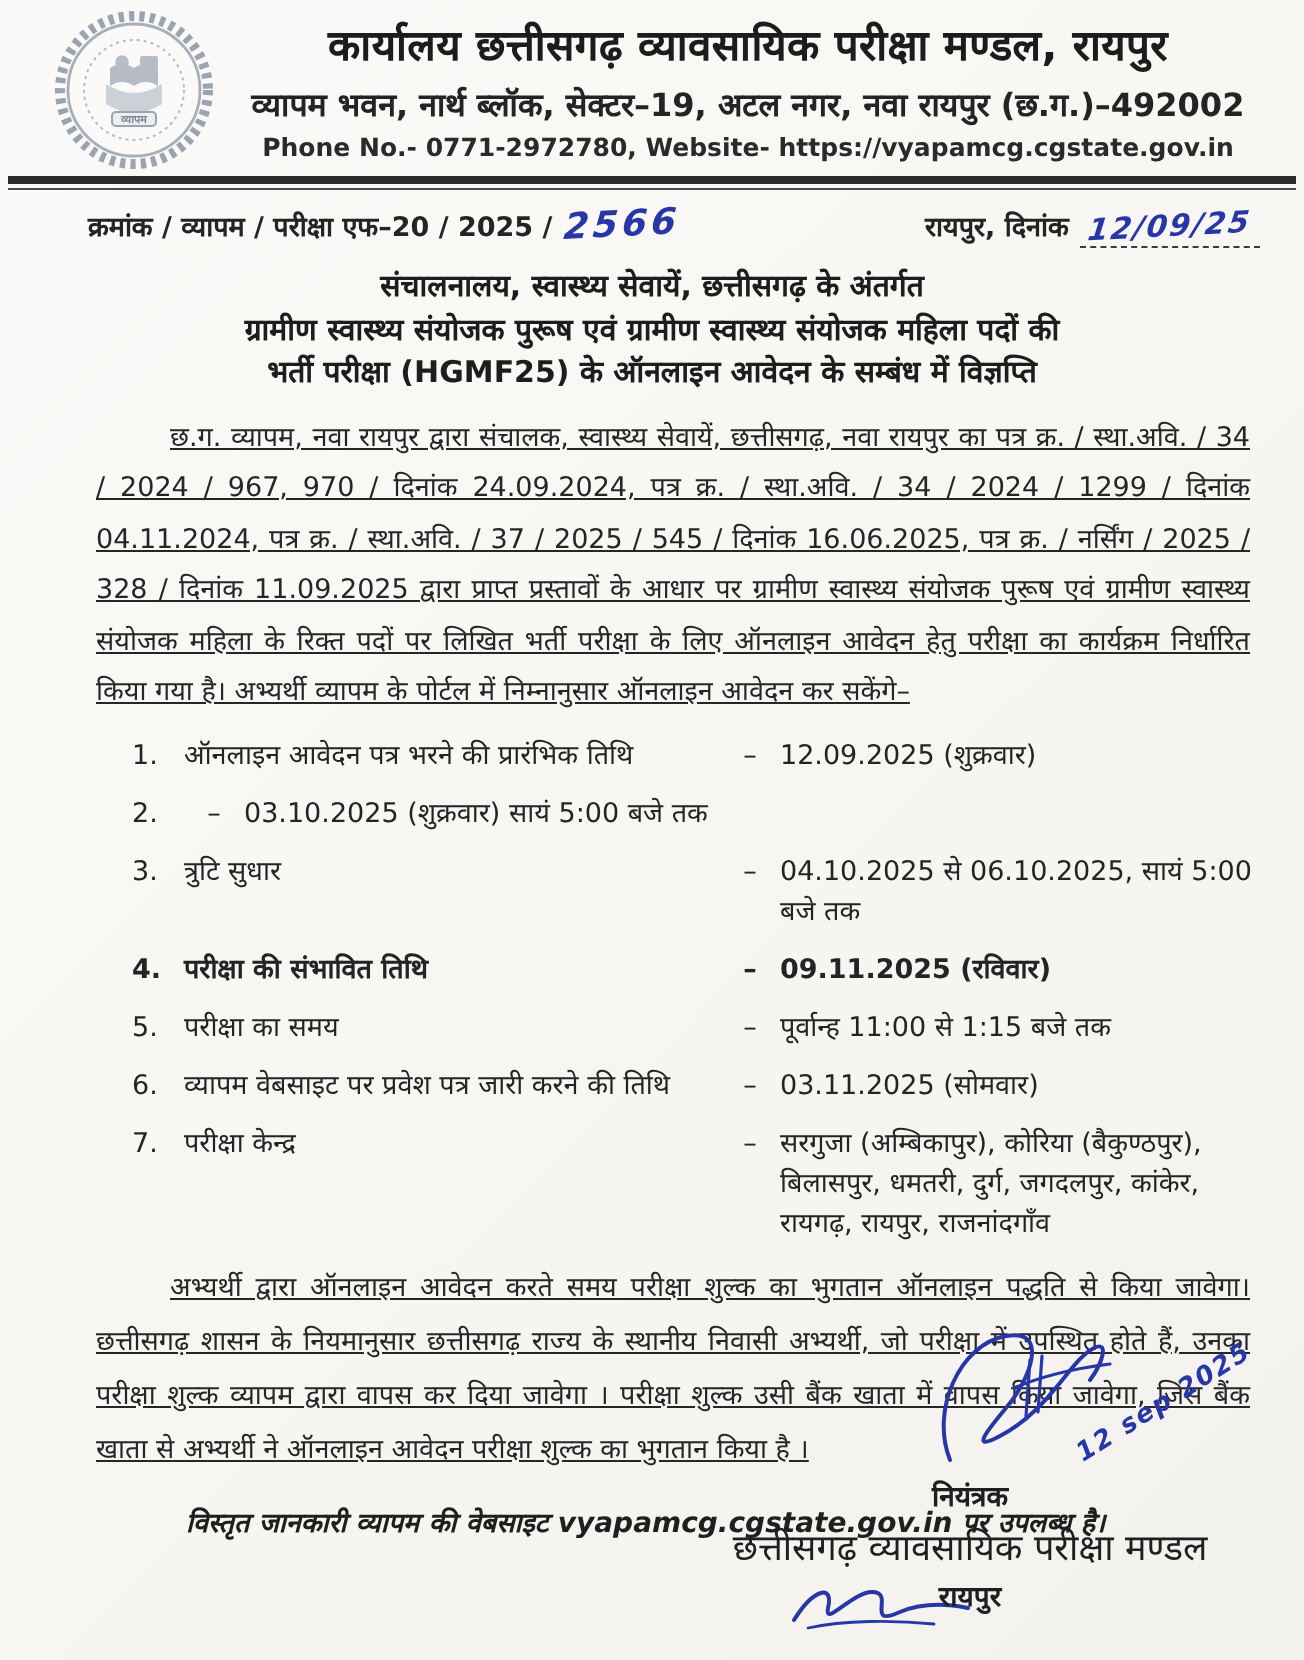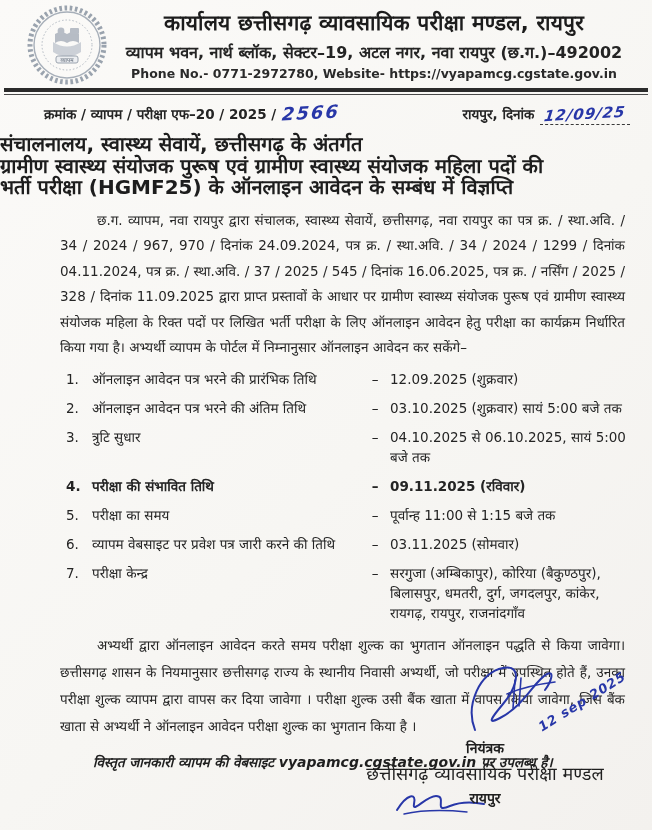--- a/index.html
+++ b/index.html
@@ -22,24 +22,24 @@
   .contact{font-size:12.5px;font-weight:bold;margin-top:3px;color:#2a2a2a;}
   .rule{margin:2px 4px 0 4px;border-top:4px solid #2b2b2b;border-bottom:1.5px solid #4a4a4a;height:2px;}
   
   .refline{display:flex;justify-content:space-between;align-items:baseline;
     padding:7px 22px 0 44px;font-size:13.5px;font-weight:bold;color:#242424;}
   .hand{color:#2837a8;font-style:italic;font-weight:bold;display:inline-block;}
   .hand-no{font-size:18px;transform:rotate(-3deg) skewX(-8deg);margin-left:6px;letter-spacing:2px;}
   .hand-date{font-size:15px;transform:rotate(-3deg) skewX(-10deg);letter-spacing:1px;}
   .date-slot{display:inline-block;border-bottom:1.6px dashed #3a3a3a;padding:0 4px 1px 4px;margin-left:6px;}
   
-  .title{text-align:left;font-weight:bold;font-size:20px;line-height:21.5px;margin-top:9px;color:#1d1d1d;}
+  .title{text-align:center;font-weight:bold;font-size:15px;line-height:21.5px;margin-top:9px;color:#1d1d1d;}
   
-  .para{margin:9px 27px 0 60px;font-size:13.5px;line-height:25.5px;
-    text-align:justify;text-indent:37px;color:#262626;}
+  .para{margin:9px 27px 0 48px;font-size:13.5px;line-height:25.5px;
+    text-align:justify;text-indent:37px;color:#262626;text-decoration:underline;}
   .para2{line-height:27px;}
   
   .schedule{margin:8px 18px 0 66px;font-size:13.5px;color:#242424;}
   .row{display:flex;align-items:flex-start;margin-bottom:9px;line-height:20px;}
   .row .no{width:26px;flex:0 0 26px;}
   .row .lbl{width:268px;flex:0 0 268px;}
   .row .dash{width:30px;flex:0 0 30px;text-align:center;}
   .row .val{flex:0 1 250px;max-width:250px;}
   .row.bold{font-weight:bold;}
   
@@ -104,21 +104,20 @@
 
   <div class="schedule">
     <div class="row">
       <span class="no">1.</span>
       <span class="lbl">ऑनलाइन आवेदन पत्र भरने की प्रारंभिक तिथि</span>
       <span class="dash">–</span>
       <span class="val">12.09.2025 (शुक्रवार)</span>
     </div>
     <div class="row">
       <span class="no">2.</span>
-      <span class="lbl">ऑनलाइन आवेदन पत्र भरने की अंतिम तिथि</span>
       <span class="dash">–</span>
       <span class="val">03.10.2025 (शुक्रवार) सायं 5:00 बजे तक</span>
     </div>
     <div class="row">
       <span class="no">3.</span>
       <span class="lbl">त्रुटि सुधार</span>
       <span class="dash">–</span>
       <span class="val">04.10.2025 से 06.10.2025, सायं 5:00 बजे तक</span>
     </div>
     <div class="row bold">

